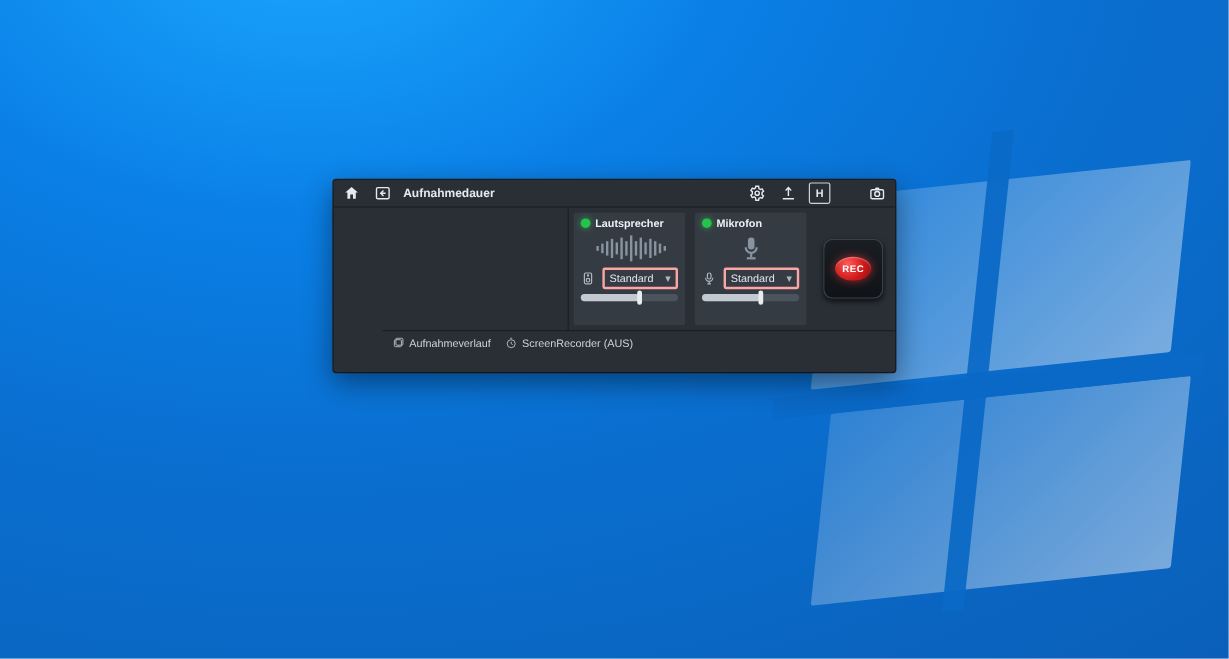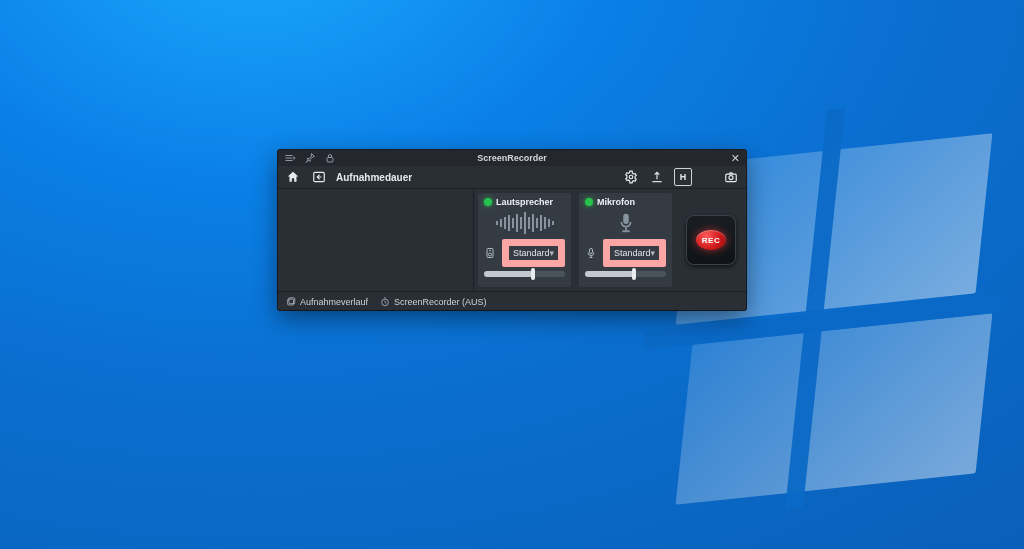--- a/index.html
+++ b/index.html
@@ -59,21 +59,21 @@
   .card {
     flex:1; margin:4px; padding:4px 6px; background:#353b43; border-radius:2px;
     display:flex; flex-direction:column; gap:4px;
   }
   .card .hdr { display:flex; align-items:center; gap:4px; }
   .led { width:8px; height:8px; border-radius:50%; background:#27c24c; box-shadow:0 0 5px rgba(39,194,76,.8);}
   .card .hdr .label { font-size:9px; font-weight:bold; color:#eef2f7; }
   .card .viz { display:flex; align-items:center; justify-content:center; height:24px; color:#8893a0;}
   .selectrow { display:flex; align-items:center; gap:6px; }
   .selectrow .devico { width:12px;height:12px;color:#aeb6bf; }
-  .select { flex:1; height:14px; border:7px solid #fca5a5; border-radius:2px; display:flex; align-items:center; justify-content:space-between; padding:0 4px; color:#e1e6ec; font-size:9px;}
+  .select { flex:1; height:14px; border:2px solid #fca5a5; border-radius:2px; display:flex; align-items:center; justify-content:space-between; padding:0 4px; color:#e1e6ec; font-size:9px;}
   .select .chev { color:#aeb6bf; }
   .slider {
     height:6px; border-radius:3px; position:relative; background:#4b535d;
   }
   .slider::before { content:""; position:absolute; left:0; top:0; bottom:0; width:60%; background:#c2c9d1;border-radius:3px;}
   .slider .thumb { position:absolute; top:-3px; left:60%; width:4px; height:12px; background:#e8ecef; border-radius:2px; transform:translateX(-2px);}
 
   .panel-rec {
     width:70px; display:flex; align-items:center; justify-content:center;
   }
@@ -83,64 +83,38 @@
   }
   .recbtn .core {
     width:30px;height:20px;border-radius:50%;
     background: radial-gradient(circle at 35% 30%, #ff5a5a, #cf1a1a 55%, #8e0f0f);
     display:flex;align-items:center;justify-content:center;
     box-shadow: 0 0 8px rgba(255,60,60,.6), inset 0 1px 1px rgba(255,255,255,.3);
     color:#fff;font-size:8px;font-weight:bold;letter-spacing:.5px;
   }
 
   .statusbar {
-    height:20px;border-top:1px solid #1b1f25; display:flex; align-items:center; gap:12px; padding:0 8px; font-size:9px; color:#cfd3d8;
+    height:20px;border-top:1px solid #1b1f25; display:flex; align-items:center; gap:12px; padding:0 8px; font-size:9px; color:#cfd3d8;margin-left:41px;
   }
   .status-item { display:flex; align-items:center; gap:4px; }
   .status-item svg{ width:10px;height:10px;color:#aeb6bf;}
 </style>
 </head>
 <body>
 
 <div class="desktop">
 
   <div class="winlogo">
     <div class="q" style="right:40px;bottom:240px;width:300px;height:160px;transform:skew(-6deg,-6deg);"></div>
     <div class="q" style="right:40px;bottom:60px;width:300px;height:160px;transform:skew(-6deg,-6deg);"></div>
     <div class="gapV" style="right:200px;bottom:40px;width:18px;height:400px;transform:skew(-6deg,-6deg);"></div>
     <div class="gapH" style="right:20px;bottom:218px;width:360px;height:18px;transform:skew(-6deg,-6deg);"></div>
   </div>
 
   <div class="app">
-    <div class="titlebar">
-      <div class="left">
-        <span class="ico">
-          <svg viewBox="0 0 24 24" fill="currentColor">
-              <path d="M3 6h14v2H3zM3 11h14v2H3zM3 16h14v2H3z"></path>
-              <path d="M19 8l4 4-4 4z"></path>
-            </svg>
-        </span>
-        <span class="ico">
-          <svg viewBox="0 0 24 24" fill="none" stroke="currentColor" stroke-width="2">
-              <path d="M15 3l6 6-4 1-5 5 0 4-3-3-5 5 5-5-3-3 4 0 5-5z"></path>
-            </svg>
-        </span>
-        <span class="ico">
-          <svg viewBox="0 0 24 24" fill="none" stroke="currentColor" stroke-width="2">
-              <rect x="6" y="11" width="12" height="9" rx="2"></rect>
-              <path d="M9 11V8a3 3 0 0 1 6 0v3"></path>
-            </svg>
-        </span>
-      </div>
-      <div class="title">ScreenRecorder</div>
-      <div class="right">
-        <span><span class="dash"></span></span>
-        <span class="xbtn">✕</span>
-      </div>
-    </div>
 
     <div class="toolbar">
       <span class="toolbtn" title="Home">
         <svg viewBox="0 0 24 24" fill="currentColor">
             <path d="M12 3l9 8h-3v9h-4v-6H10v6H6v-9H3z"></path>
           </svg>
       </span>
       <span class="toolbtn" title="Back">
         <svg viewBox="0 0 24 24" fill="none" stroke="currentColor" stroke-width="2">
             <rect x="3" y="4" width="18" height="16" rx="2"></rect>

